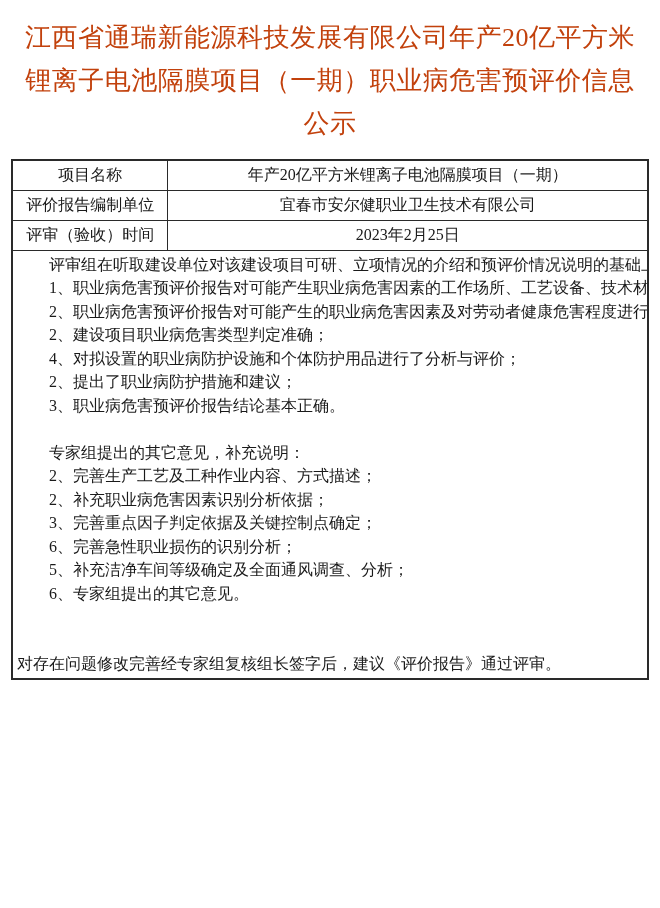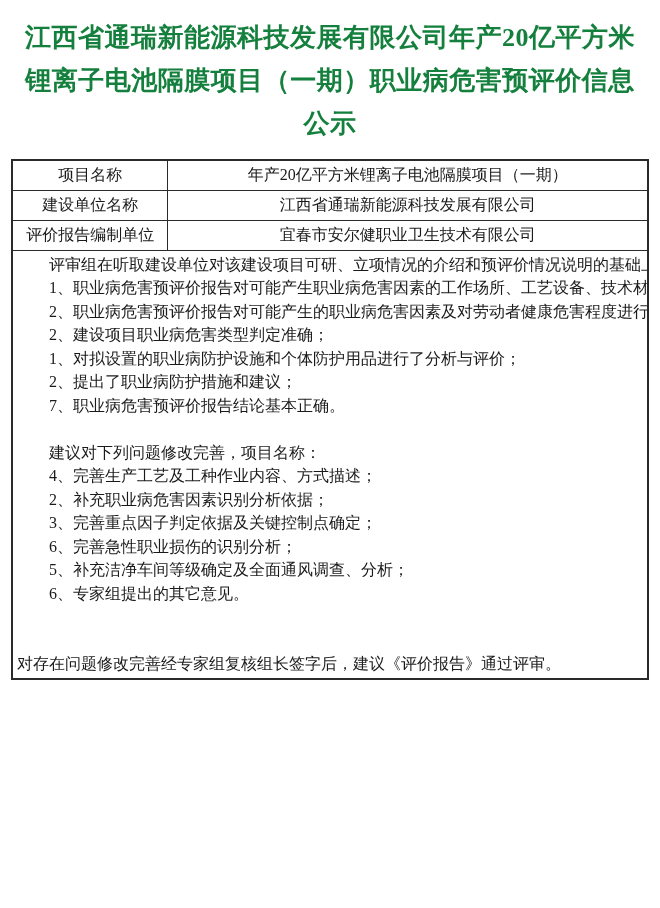--- a/index.html
+++ b/index.html
@@ -12,23 +12,23 @@
   .page {
     width: 660px;
     height: 908px;
     background: #ffffff;
     overflow: hidden;
   }
   .doc-title {
     padding: 16px 14px 0 14px;
     text-align: center;
     font-size: 26px;
-    font-weight: bold;
+    font-weight: normal;
     line-height: 43px;
-    color: #15803d;
+    color: #c2410c;
     letter-spacing: 0.5px;
   }
   table.notice-table {
     width: 636px;
     margin: 14px auto 0 auto;
     border-collapse: collapse;
     table-layout: fixed;
     border: 2px solid #2a2a2a;
   }
   table.notice-table td {
@@ -71,42 +71,42 @@
       <col style="width:130px">
       <col style="width:149px">
       <col style="width:201px">
     </colgroup>
     <tbody>
       <tr>
         <td class="label-cell">项目名称</td>
         <td colspan="3">年产20亿平方米锂离子电池隔膜项目（一期）</td>
       </tr>
       <tr>
-        <td class="label-cell">建设单位名称</td>
-        <td colspan="3">江西省通瑞新能源科技发展有限公司</td>
+        <td class="label-cell">评价报告编制单位</td>
+        <td colspan="3">宜春市安尔健职业卫生技术有限公司</td>
       </tr>
       <tr>
-        <td class="label-cell">评价报告编制单位</td>
-        <td colspan="3">宜春市安尔健职业卫生技术有限公司</td>
+        <td class="label-cell">评审（验收）时间</td>
+        <td colspan="3">2023年2月25日</td>
       </tr>
       <tr>
         <td colspan="4" class="opinion-cell">
           <p class="indent">评审组在听取建设单位对该建设项目可研、立项情况的介绍和预评价情况说明的基础上，查阅了有关资料，评审了《评价报告》，经过认真讨论，形成以下意见：</p>
           <div>
               <p class="indent">1、职业病危害预评价报告对可能产生职业病危害因素的工作场所、工艺设备、技术材料等进行了描述；</p>
               <p class="indent">2、职业病危害预评价报告对可能产生的职业病危害因素及对劳动者健康危害程度进行了分析和评价；</p>
               <p class="indent">2、建设项目职业病危害类型判定准确；</p>
-              <p class="indent">1、对拟设置的职业病防护设施和个体防护用品进行了分析与评价；</p>
+              <p class="indent">4、对拟设置的职业病防护设施和个体防护用品进行了分析与评价；</p>
               <p class="indent">2、提出了职业病防护措施和建议；</p>
-              <p class="indent">7、职业病危害预评价报告结论基本正确。</p>
+              <p class="indent">3、职业病危害预评价报告结论基本正确。</p>
             </div>
           <div class="gap"></div>
-          <p class="indent">建议对下列问题修改完善，项目名称：</p>
+          <p class="indent">专家组提出的其它意见，补充说明：</p>
           <div>
-              <p class="indent">4、完善生产工艺及工种作业内容、方式描述；</p>
+              <p class="indent">2、完善生产工艺及工种作业内容、方式描述；</p>
               <p class="indent">2、补充职业病危害因素识别分析依据；</p>
               <p class="indent">3、完善重点因子判定依据及关键控制点确定；</p>
               <p class="indent">6、完善急性职业损伤的识别分析；</p>
               <p class="indent">5、补充洁净车间等级确定及全面通风调查、分析；</p>
               <p class="indent">6、专家组提出的其它意见。</p>
             </div>
           <div class="gap-double"></div>
           <p>对存在问题修改完善经专家组复核组长签字后，建议《评价报告》通过评审。</p>
         </td>
       </tr>

